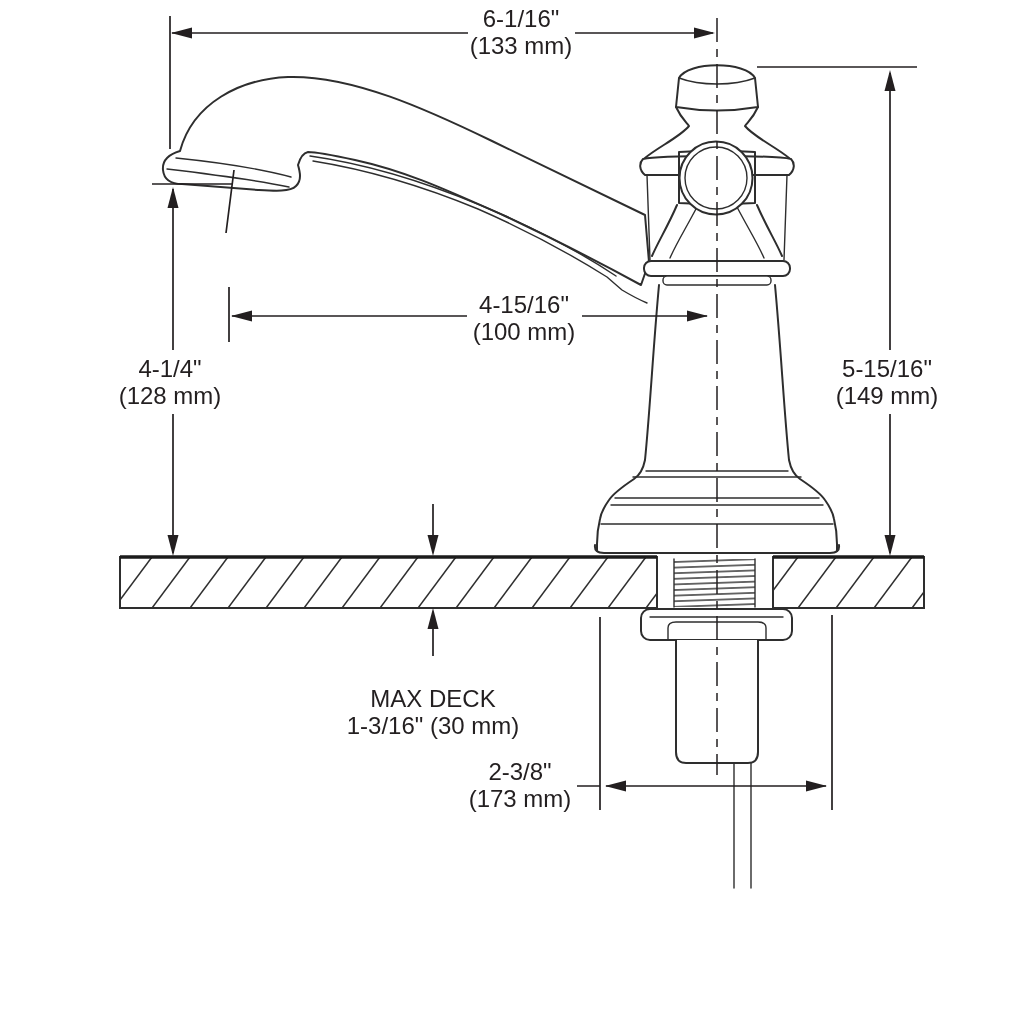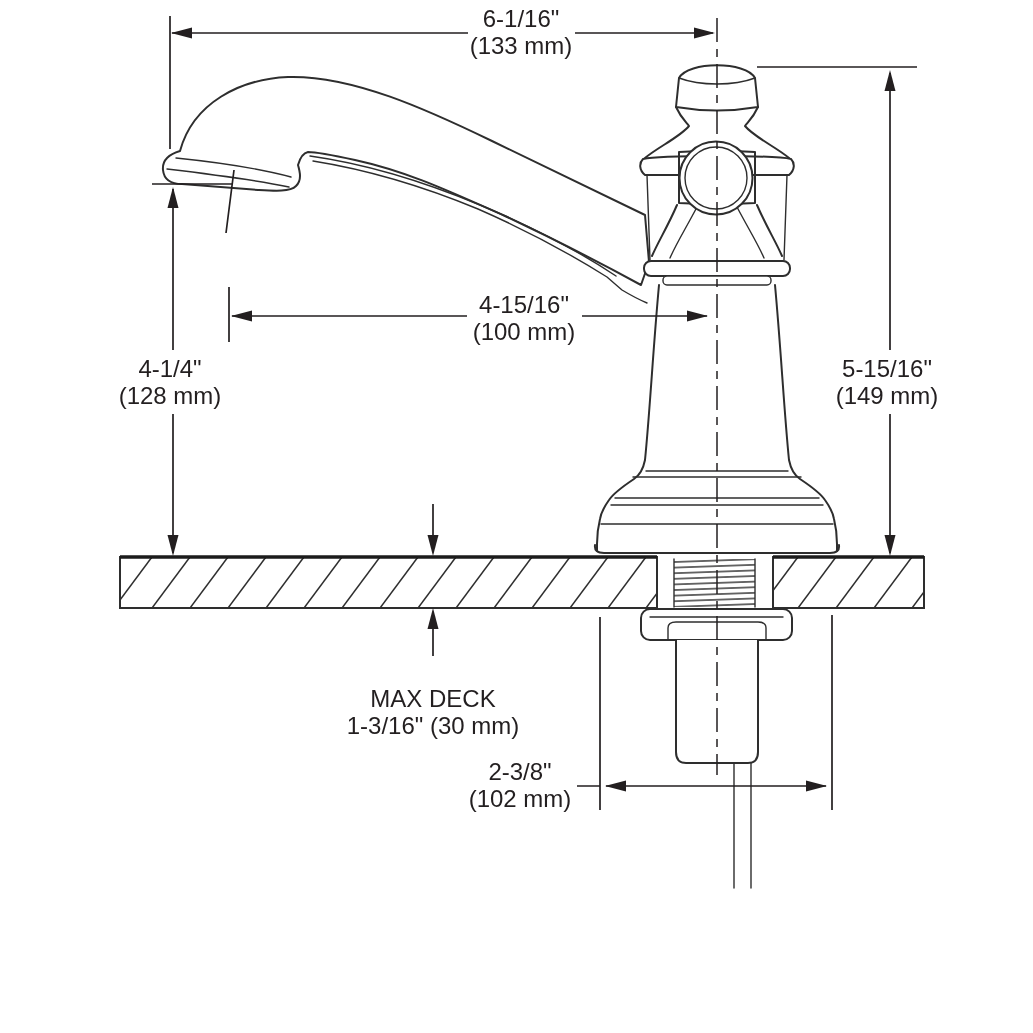--- a/index.html
+++ b/index.html
@@ -164,16 +164,16 @@
     <div>(149 mm)</div>
   </div>
 
   <div class="lbl" style="left:433px;top:656px;margin-top:29px;">
     <div>MAX DECK</div>
     <div>1-3/16" (30 mm)</div>
   </div>
 
   <div class="lbl" style="left:520px;top:758px;">
     <div>2-3/8"</div>
-    <div>(102 mm)</div>
+    <div>(173 mm)</div>
   </div>
 
 </div>
 
 </body></html>

